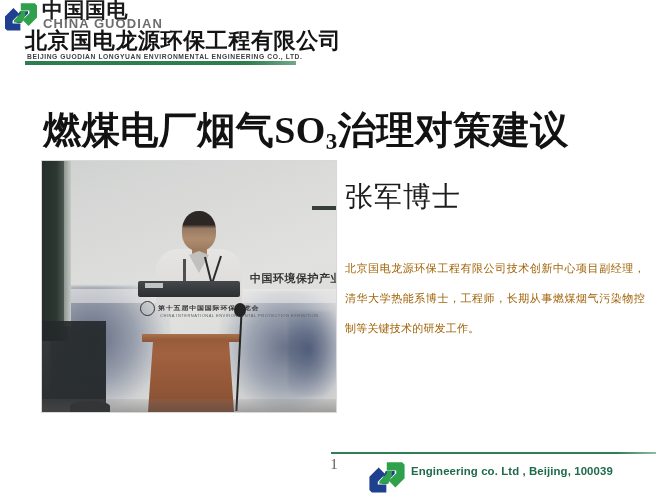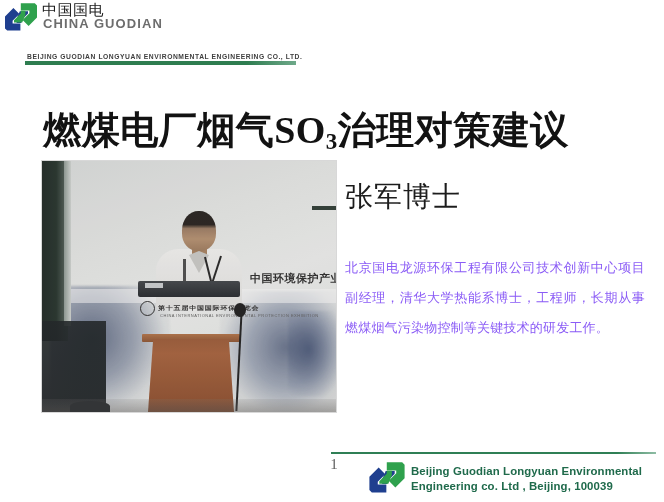--- a/index.html
+++ b/index.html
@@ -28,22 +28,22 @@
     position: absolute;
     left: 4px;
     top: 2px;
     width: 34px;
     height: 30px;
   }
   #parent-brand-cn {
     position: absolute;
     left: 42px;
     top: 2px;
-    font-size: 15px;
-    font-weight: normal;
+    font-size: 21px;
+    font-weight: bold;
     color: #1b1b1b;
     letter-spacing: 0.5px;
     line-height: 16px;
     white-space: nowrap;
   }
   #parent-brand-en {
     position: absolute;
     left: 43px;
     top: 19px;
     font-size: 13px;
@@ -333,22 +333,22 @@
     color: #1c1c1c;
     letter-spacing: 1px;
     line-height: 30px;
     white-space: nowrap;
   }
   #speaker-bio {
     position: absolute;
     left: 345px;
     top: 253px;
     width: 300px;
-    font-size: 13px;
-    color: #8b5cf6;
+    font-size: 11px;
+    color: #a16207;
     line-height: 30px;
     letter-spacing: 0.2px;
     text-align: justify;
     text-justify: inter-ideograph;
   }
 
   
   #footer-rule {
     position: absolute;
     left: 331px;
@@ -397,20 +397,21 @@
       <path d="M16.4 28.6 L3.2 28.6 L1 26.4 L1 14.4 L9.4 6 L15.4 12 L8.6 18.8 L8.6 21.4 L16.4 21.4 Z" fill="#1f3f8f"></path>
       <path d="M15.8 9.2 L24 9.2 L24 11.5 L17.3 18.3 L17.3 21 L12.6 21 L12.6 16.8 Z" fill="#1f3f8f"></path>
       <path d="M18.2 20.6 L10 20.6 L10 18.3 L16.7 11.5 L16.7 8.8 L21.4 8.8 L21.4 13 Z" fill="#2fa14d"></path>
     </svg>
   </span>
 
   <div id="parent-brand-cn">中国国电</div>
 
   <div id="parent-brand-en">CHINA GUODIAN</div>
 
+  <div id="company-name-cn">北京国电龙源环保工程有限公司</div>
 
   <div id="company-name-en">BEIJING GUODIAN LONGYUAN ENVIRONMENTAL ENGINEERING CO., LTD.</div>
 
   <div id="header-rule"></div>
 </div>
 
 <h1 id="slide-title"><span>燃煤电厂烟气</span><span class="title-latin">SO</span><sub class="title-latin">3</sub><span>治理对策建议</span></h1>
 
 <div id="speaker-photo">
   <div class="ph-wall"></div>
@@ -460,15 +461,14 @@
 <span id="footer-mark">
   <svg width="38" height="33" viewBox="0 0 34 30" xmlns="http://www.w3.org/2000/svg">
     <path d="M16.8 1.2 L30.8 1.2 L33 3.4 L33 15.6 L24.6 24 L18.6 18 L25.4 11.2 L25.4 8.6 L16.8 8.6 Z" fill="#2fa14d"></path>
     <path d="M16.4 28.6 L3.2 28.6 L1 26.4 L1 14.4 L9.4 6 L15.4 12 L8.6 18.8 L8.6 21.4 L16.4 21.4 Z" fill="#1f3f8f"></path>
     <path d="M15.8 9.2 L24 9.2 L24 11.5 L17.3 18.3 L17.3 21 L12.6 21 L12.6 16.8 Z" fill="#1f3f8f"></path>
     <path d="M18.2 20.6 L10 20.6 L10 18.3 L16.7 11.5 L16.7 8.8 L21.4 8.8 L21.4 13 Z" fill="#2fa14d"></path>
   </svg>
 </span>
 
 <div id="footer-company">
-  <span class="fc-line">Beijing Guodian Longyuan Environmental</span>
   <span class="fc-line">Engineering co. Ltd , Beijing, 100039</span>
 </div>
 
 </body></html>

